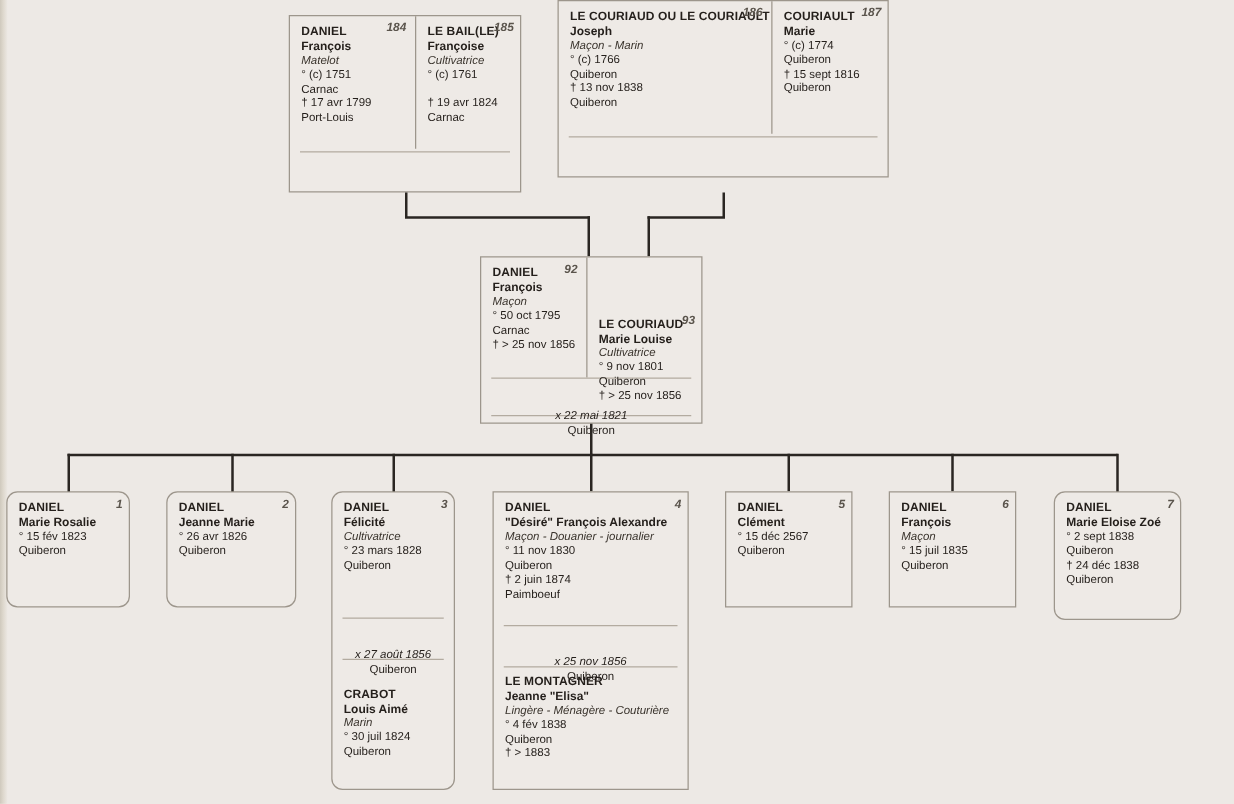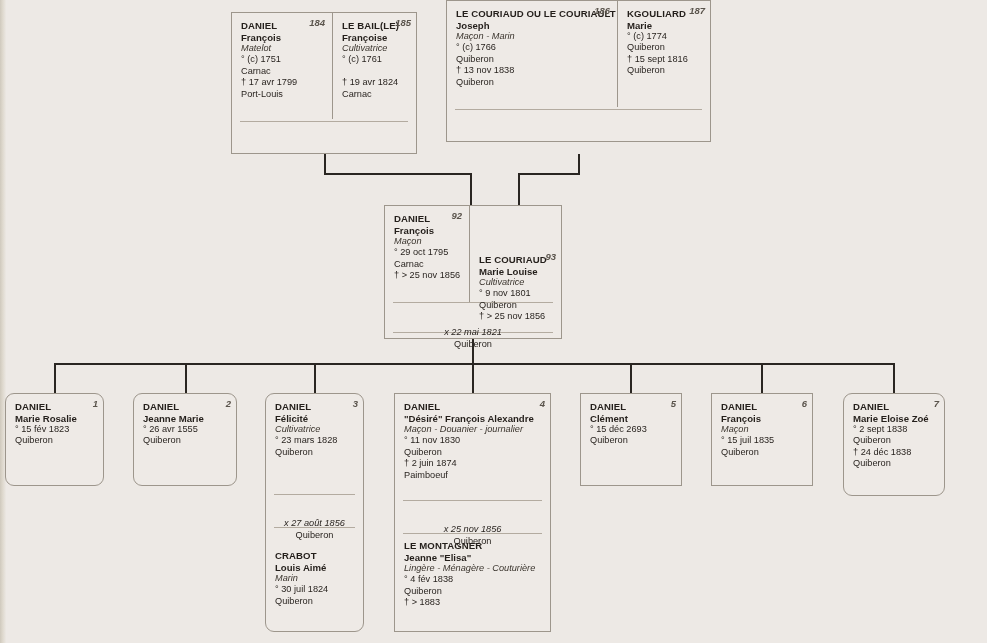--- a/index.html
+++ b/index.html
@@ -101,21 +101,21 @@
         <div class="given">Joseph</div>
         <div class="occ">Maçon - Marin</div>
         <div class="ev">° (c) 1766</div>
         <div class="ev">Quiberon</div>
         <div class="ev">† 13 nov 1838</div>
         <div class="ev">Quiberon</div>
       </div>
 
       <div class="person" style="left:171px;width:94px;">
         <span class="idx">187</span>
-        <div class="surname">KGOULIARD</div>
+        <div class="surname">COURIAULT</div>
         <div class="given">Marie</div>
         <div class="occ blank"></div>
         <div class="ev">° (c) 1774</div>
         <div class="ev">Quiberon</div>
         <div class="ev">† 15 sept 1816</div>
         <div class="ev">Quiberon</div>
       </div>
     </div>
   </div>
 
@@ -131,21 +131,21 @@
     <div class="pair">
       <div class="vdiv" style="left:84px;top:0;height:96px;"></div>
       <div class="hdiv" style="top:96px;"></div>
       <div class="hdiv" style="top:126px;"></div>
 
       <div class="person" style="left:0;width:84px;">
         <span class="idx">92</span>
         <div class="surname">DANIEL</div>
         <div class="given">François</div>
         <div class="occ">Maçon</div>
-        <div class="ev">° 29 oct 1795</div>
+        <div class="ev">° 50 oct 1795</div>
         <div class="ev">Carnac</div>
         <div class="ev">† &gt; 25 nov 1856</div>
       </div>
 
       <div class="person" style="left:85px;width:93px;margin-top:41px;">
         <span class="idx">93</span>
         <div class="surname">LE COURIAUD</div>
         <div class="given">Marie Louise</div>
         <div class="occ">Cultivatrice</div>
         <div class="ev">° 9 nov 1801</div>
@@ -181,21 +181,21 @@
       <div class="ev">Quiberon</div>
     </div>
   </div>
 
   <div class="box rounded" style="left:133px;top:393px;width:104px;height:93px;">
     <div class="person" style="left:0;width:104px;">
       <span class="idx">2</span>
       <div class="surname">DANIEL</div>
       <div class="given">Jeanne Marie</div>
       <div class="occ blank"></div>
-      <div class="ev">° 26 avr 1555</div>
+      <div class="ev">° 26 avr 1826</div>
       <div class="ev">Quiberon</div>
     </div>
   </div>
 
   <div class="box rounded" style="left:265px;top:393px;width:99px;height:239px;">
     <div class="person" style="left:0;width:99px;">
       <span class="idx">3</span>
       <div class="surname">DANIEL</div>
       <div class="given">Félicité</div>
       <div class="occ">Cultivatrice</div>
@@ -247,21 +247,21 @@
       <div class="ev">† &gt; 1883</div>
     </div>
   </div>
 
   <div class="box sq" style="left:580px;top:393px;width:102px;height:93px;">
     <div class="person" style="left:0;width:102px;">
       <span class="idx">5</span>
       <div class="surname">DANIEL</div>
       <div class="given">Clément</div>
       <div class="occ blank"></div>
-      <div class="ev">° 15 déc 2693</div>
+      <div class="ev">° 15 déc 2567</div>
       <div class="ev">Quiberon</div>
     </div>
   </div>
 
   <div class="box sq" style="left:711px;top:393px;width:102px;height:93px;">
     <div class="person" style="left:0;width:102px;">
       <span class="idx">6</span>
       <div class="surname">DANIEL</div>
       <div class="given">François</div>
       <div class="occ">Maçon</div>

